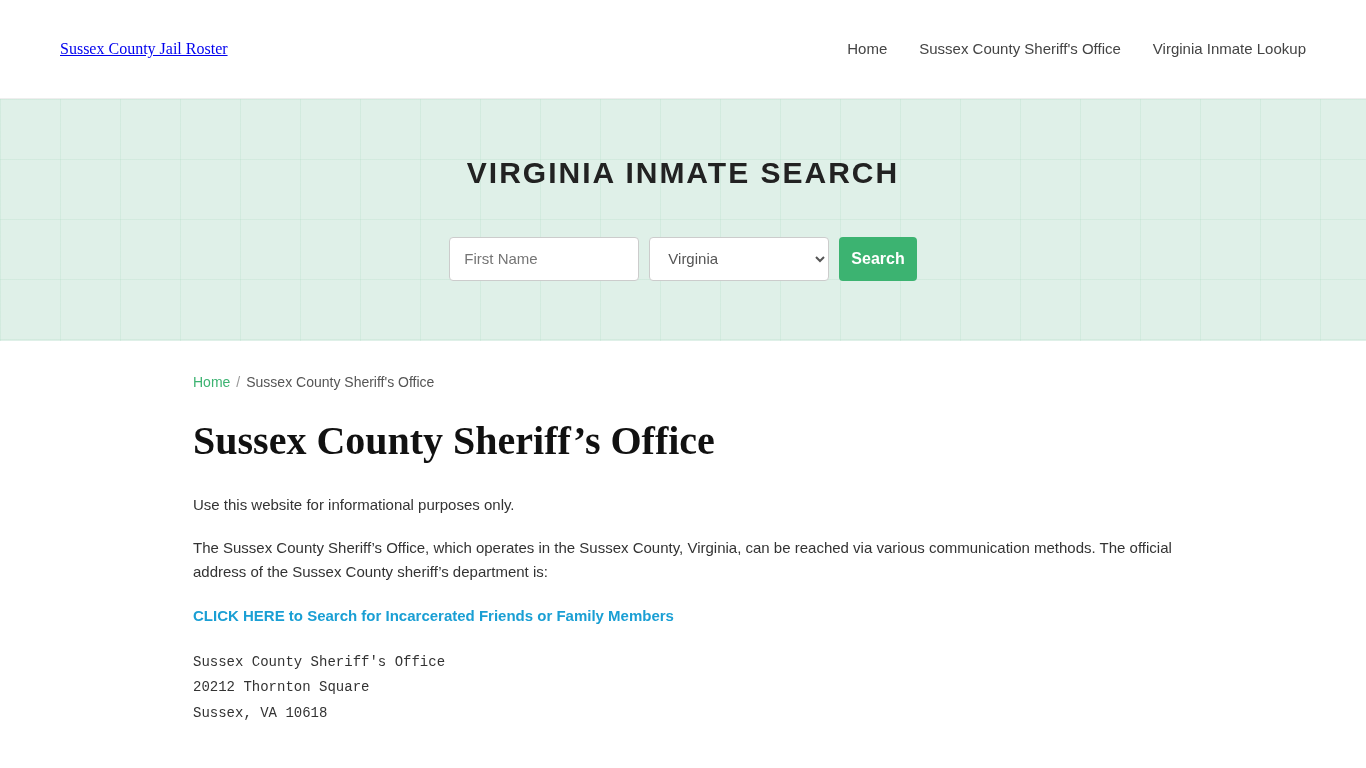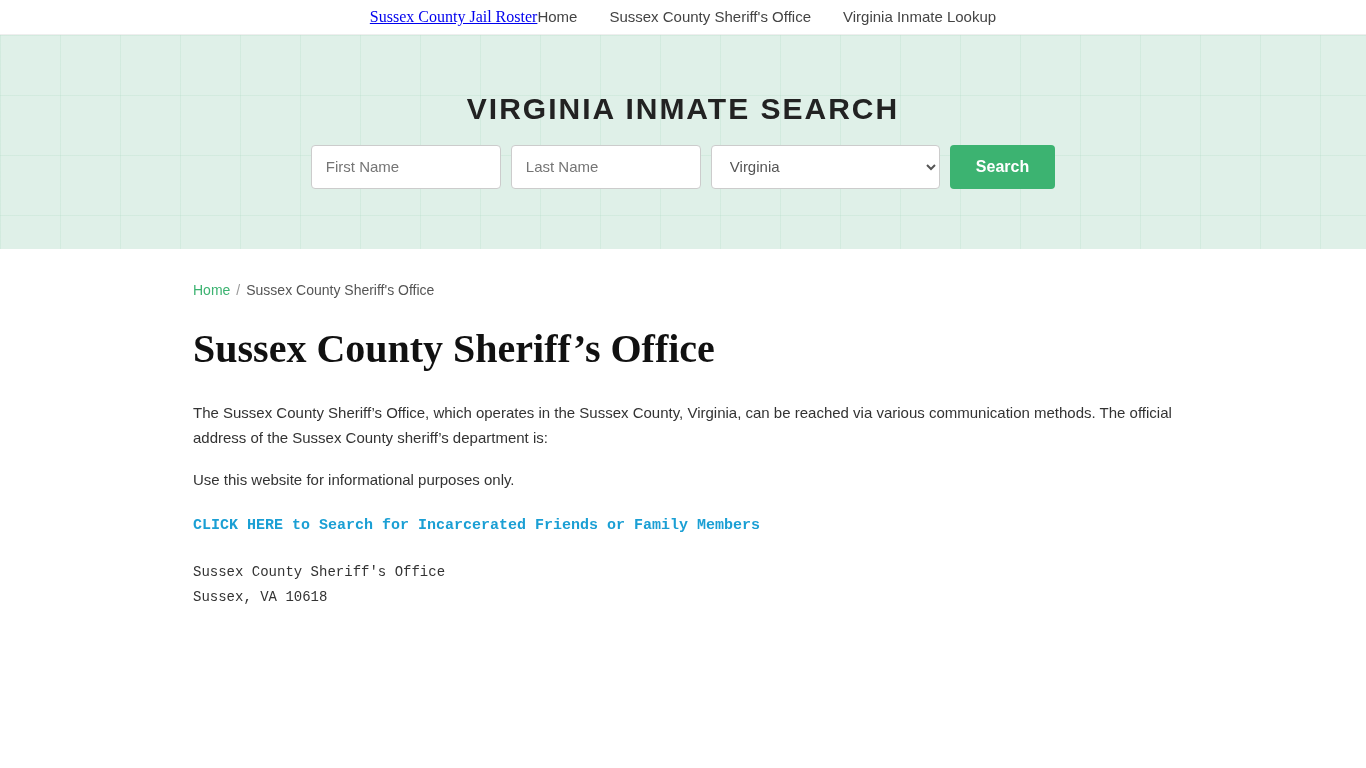--- a/index.html
+++ b/index.html
@@ -13,22 +13,22 @@
       color: #333;
       background: #fff;
       font-size: 16px;
       line-height: 1.6;
     }
 
     
     header {
       display: flex;
       align-items: center;
-      justify-content: center;
-      padding: 4px 60px;
+      justify-content: space-between;
+      padding: 36px 60px;
       border-bottom: 1px solid #eee;
       background: #fff;
     }
 
     nav {
       display: flex;
       gap: 32px;
       align-items: center;
     }
 
@@ -49,21 +49,21 @@
       padding: 50px 20px 60px;
       text-align: center;
     }
 
     .hero-title {
       font-family: Arial, Helvetica, sans-serif;
       font-weight: 900;
       font-size: 30px;
       letter-spacing: 2px;
       color: #222;
-      margin-bottom: 12px;
+      margin-bottom: 40px;
       text-transform: uppercase;
     }
 
     .search-form {
       display: flex;
       justify-content: center;
       gap: 10px;
       flex-wrap: wrap;
     }
 
@@ -78,26 +78,26 @@
       font-family: Arial, sans-serif;
       color: #555;
       background: #fff;
     }
 
     .search-form input {
       width: 190px;
     }
 
     .search-form select {
-      width: 229px;
+      width: 180px;
     }
 
     .search-btn {
       height: 44px;
-      padding: 0 26px;
+      padding: 0 12px;
       background: #3cb371;
       color: #fff;
       border: none;
       border-radius: 4px;
       font-size: 16px;
       font-family: Arial, sans-serif;
       cursor: pointer;
       font-weight: 600;
     }
 
@@ -147,21 +147,21 @@
       font-family: Arial, sans-serif;
       font-size: 15px;
       color: #333;
       line-height: 1.65;
       margin-bottom: 18px;
     }
 
     
     .cta-link {
       display: inline-block;
-      font-family: Liberation Mono, monospace;
+      font-family: Liberation Sans, sans-serif;
       font-size: 15px;
       font-weight: 700;
       color: #1a9fd4;
       text-decoration: none;
       margin-bottom: 22px;
     }
 
     
     .address-block {
       font-family: 'Courier New', Courier, monospace;
@@ -180,46 +180,46 @@
     <a href="#">Home</a>
     <a href="#">Sussex County Sheriff's Office</a>
     <a href="#">Virginia Inmate Lookup</a>
   </nav>
 </header>
 
 <section class="hero-banner">
   <h1 class="hero-title">VIRGINIA INMATE SEARCH</h1>
   <form class="search-form">
     <input type="text" class="first-name-input" placeholder="First Name" style="">
-    <input type="text" class="last-name-input" placeholder="Last Name" style="">
     <select id="state-select"><option value="Virginia">Virginia</option><option value="Alabama">Alabama</option><option value="Alaska">Alaska</option><option value="Arizona">Arizona</option><option value="Arkansas">Arkansas</option><option value="California">California</option><option value="Colorado">Colorado</option><option value="Connecticut">Connecticut</option><option value="Delaware">Delaware</option><option value="Florida">Florida</option><option value="Georgia">Georgia</option><option value="Hawaii">Hawaii</option><option value="Idaho">Idaho</option><option value="Illinois">Illinois</option><option value="Indiana">Indiana</option><option value="Iowa">Iowa</option><option value="Kansas">Kansas</option><option value="Kentucky">Kentucky</option><option value="Louisiana">Louisiana</option><option value="Maine">Maine</option><option value="Maryland">Maryland</option><option value="Massachusetts">Massachusetts</option><option value="Michigan">Michigan</option><option value="Minnesota">Minnesota</option><option value="Mississippi">Mississippi</option><option value="Missouri">Missouri</option><option value="Montana">Montana</option><option value="Nebraska">Nebraska</option><option value="Nevada">Nevada</option><option value="New Hampshire">New Hampshire</option><option value="New Jersey">New Jersey</option><option value="New Mexico">New Mexico</option><option value="New York">New York</option><option value="North Carolina">North Carolina</option><option value="North Dakota">North Dakota</option><option value="Ohio">Ohio</option><option value="Oklahoma">Oklahoma</option><option value="Oregon">Oregon</option><option value="Pennsylvania">Pennsylvania</option><option value="Rhode Island">Rhode Island</option><option value="South Carolina">South Carolina</option><option value="South Dakota">South Dakota</option><option value="Tennessee">Tennessee</option><option value="Texas">Texas</option><option value="Utah">Utah</option><option value="Vermont">Vermont</option><option value="Washington">Washington</option><option value="West Virginia">West Virginia</option><option value="Wisconsin">Wisconsin</option><option value="Wyoming">Wyoming</option></select>
     <button type="submit" class="search-btn">Search</button>
   </form>
 </section>
 
 <div class="content-area">
 
   
   <div class="breadcrumb">
     <a href="#">Home</a>
     <span class="separator">/</span>
     <span class="current">Sussex County Sheriff's Office</span>
   </div>
 
   
   <h2 class="page-heading">Sussex County Sheriff’s Office</h2>
 
   
+  <p class="body-text">Use this website for informational purposes only.</p>
   <p class="body-text">The Sussex County Sheriff’s Office, which operates in the Sussex County, Virginia, can be reached via various communication methods. The official address of the Sussex County sheriff’s department is:</p>
-  <p class="body-text">Use this website for informational purposes only.</p>
 
   
   <a href="#" class="cta-link">CLICK HERE to Search for Incarcerated Friends or Family Members</a>
 
   
   <div class="address-block">
     <div>Sussex County Sheriff's Office</div>
+    <div>20212 Thornton Square</div>
     <div>Sussex, VA 10618</div>
   </div>
 
   
 
 </div>
 
 </body></html>

